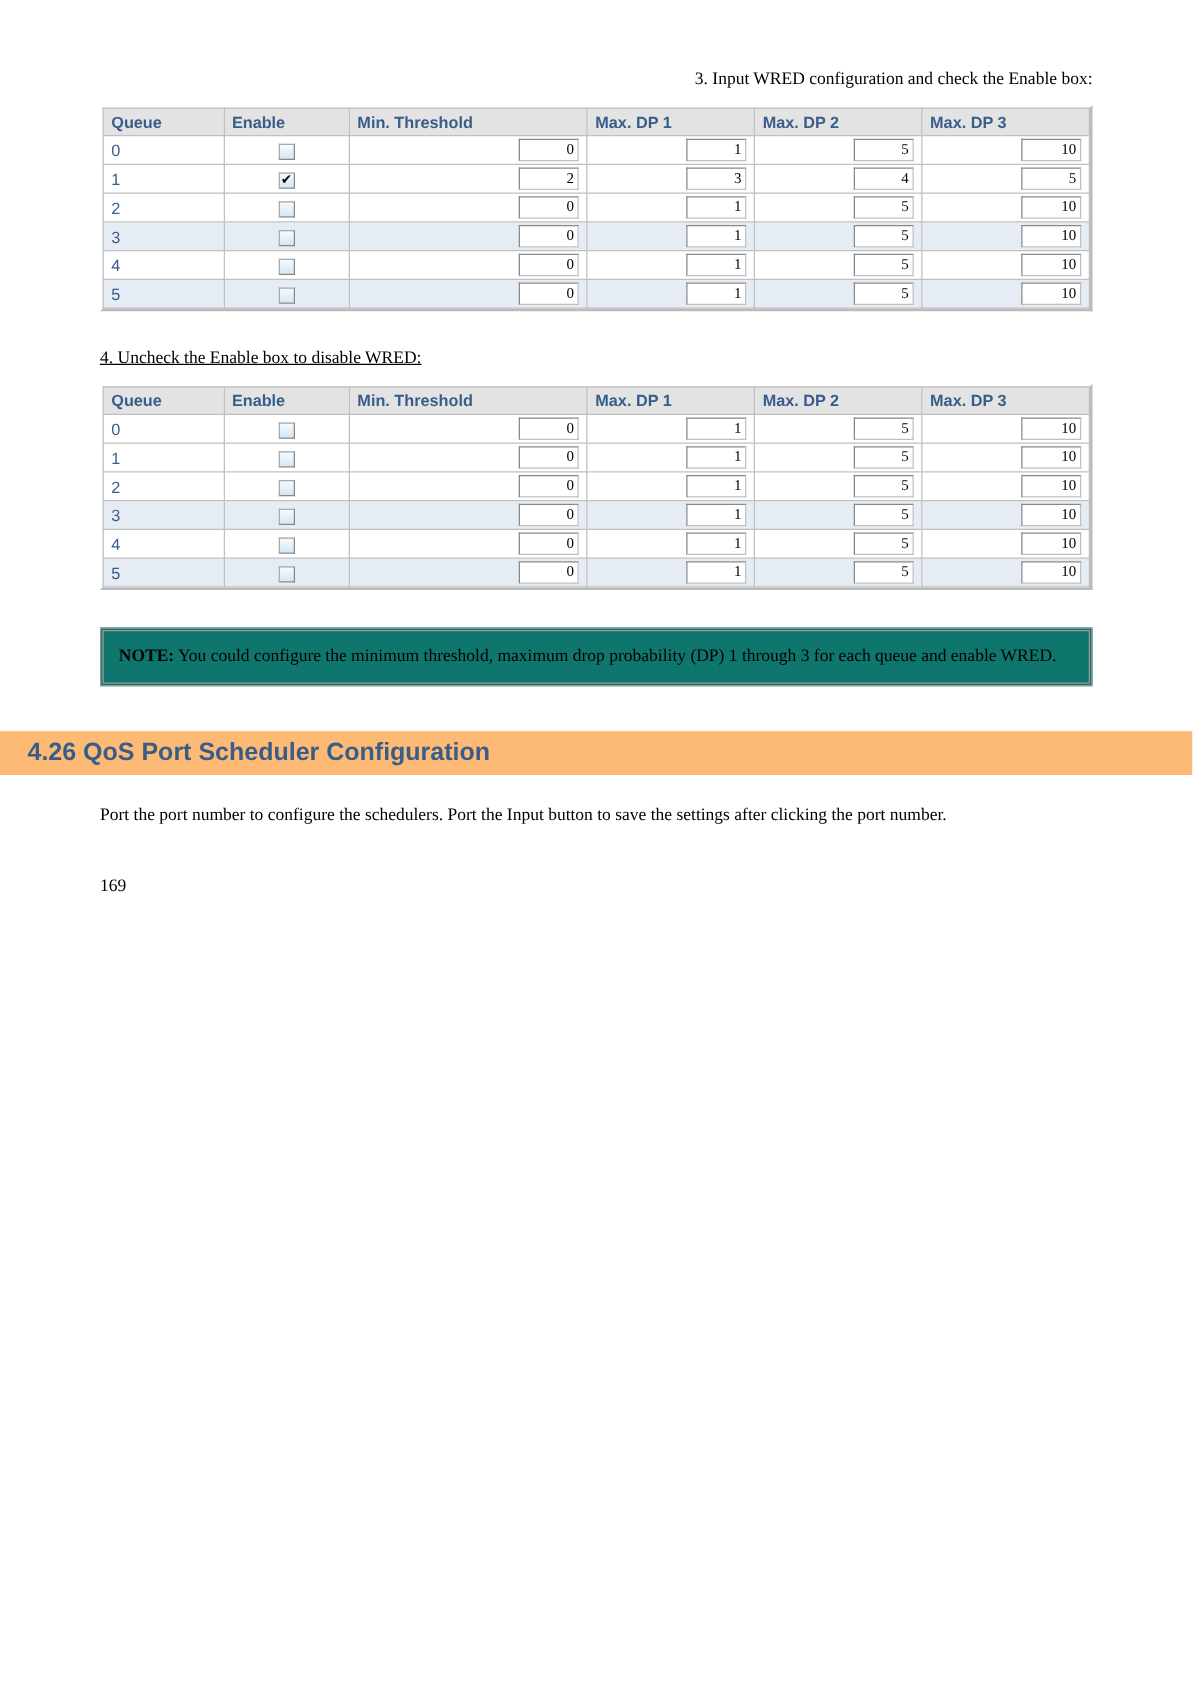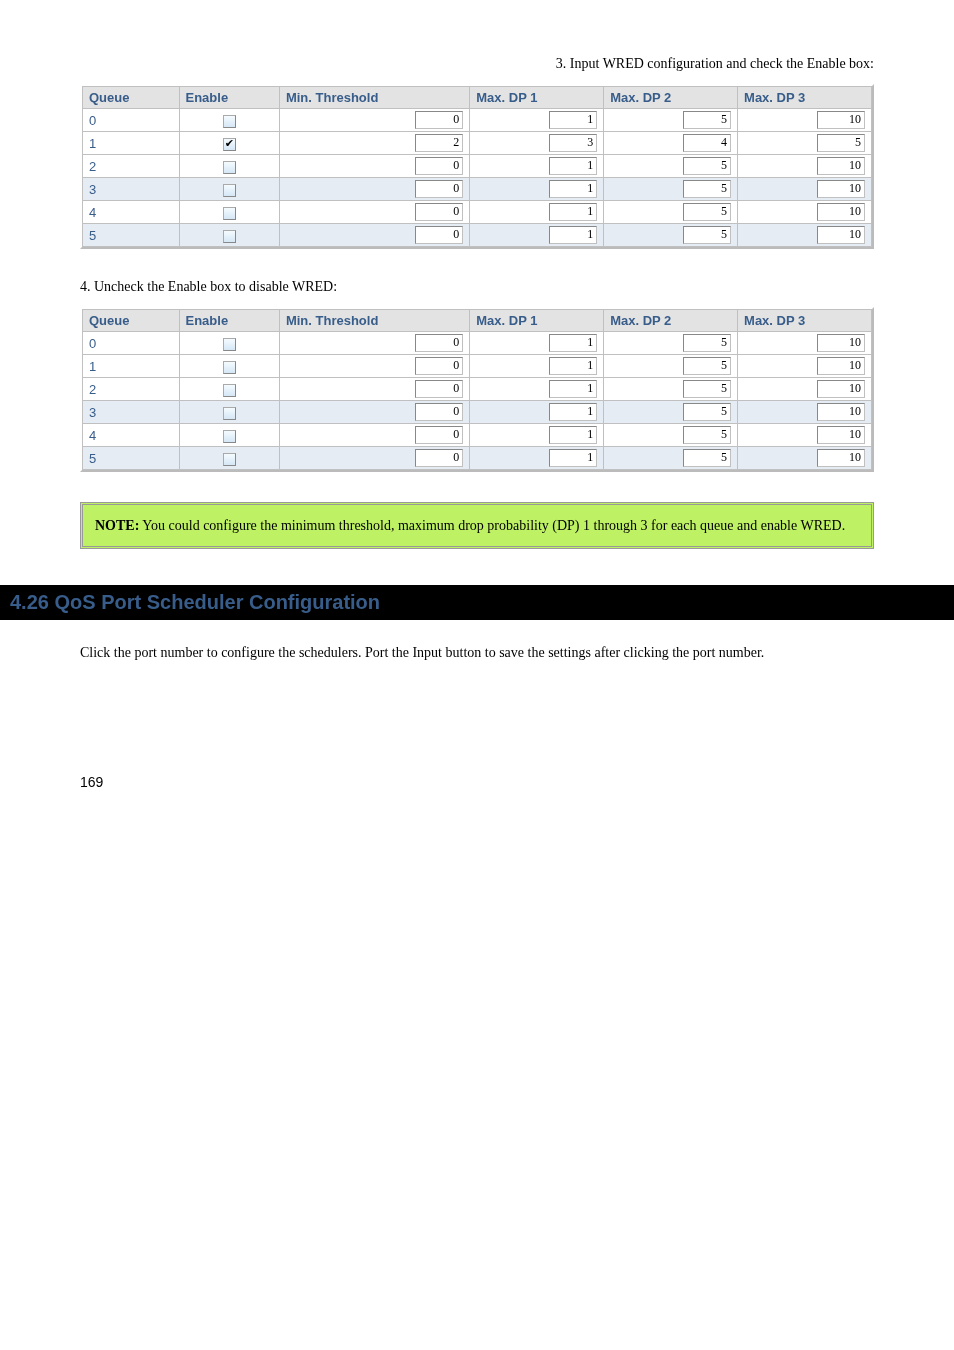--- a/index.html
+++ b/index.html
@@ -81,55 +81,56 @@
       top: -2px;
       left: 1px;
       font-size: 11px;
       color: #000;
     }
 
     .step-caption {
       font-family: Georgia, 'Times New Roman', serif;
       font-size: 14px;
       margin: 8px 0;
+      text-decoration: underline;
     }
     .step-bold { font-weight: normal; }
 
     .note-box {
       border: 3px double #999;
-      background: #bef264;
+      background: #0f766e;
       padding: 10px 12px;
       margin: 1px 0 36px 0;
       font-family: Georgia, 'Times New Roman', serif;
       font-size: 14px;
       line-height: 1.5;
     }
     .note-label { font-weight: bold; }
 
     .section-bar {
-      background: #000000;
+      background: #fdba74;
       color: #385d8a;
       font-family: Arial, sans-serif;
       font-size: 20px;
       font-weight: bold;
-      padding: 6px 10px;
+      padding: 6px 22px;
       margin: 0 -80px 22px -80px;
     }
 
     .body-para {
       font-family: Georgia, 'Times New Roman', serif;
       font-size: 14px;
       line-height: 1.55;
       margin-bottom: 12px;
     }
 
     .page-num {
-      font-family: Liberation Sans, sans-serif;
-      font-size: 14px;
-      margin-top: 110px;
+      font-family: Liberation Serif, serif;
+      font-size: 14px;
+      margin-top: 38px;
     }
   </style>
 </head>
 <body>
 
 <div class="content">
 
   <p class="intro-text">3. Input WRED configuration and check the Enable box:</p>
 
   <div class="tbl-wrap">
@@ -267,18 +268,18 @@
   </div>
 
   <div class="note-box">
     <span class="note-label">NOTE:</span><span> You could configure the minimum threshold, maximum drop probability (DP) 1 through 3 for each queue and enable WRED.</span>
   </div>
 
   <div class="section-bar">4.26   QoS Port Scheduler Configuration</div>
 
 
   <p class="body-para">
-    <span>Click the </span><span class="step-bold">port number</span><span> to configure the schedulers. Port the </span><span class="step-bold">Input</span><span> button to save the settings after clicking the port number.</span>
+    <span>Port the </span><span class="step-bold">port number</span><span> to configure the schedulers. Port the </span><span class="step-bold">Input</span><span> button to save the settings after clicking the port number.</span>
   </p>
 
   <div class="page-num">169</div>
 
 </div>
 
 </body></html>

